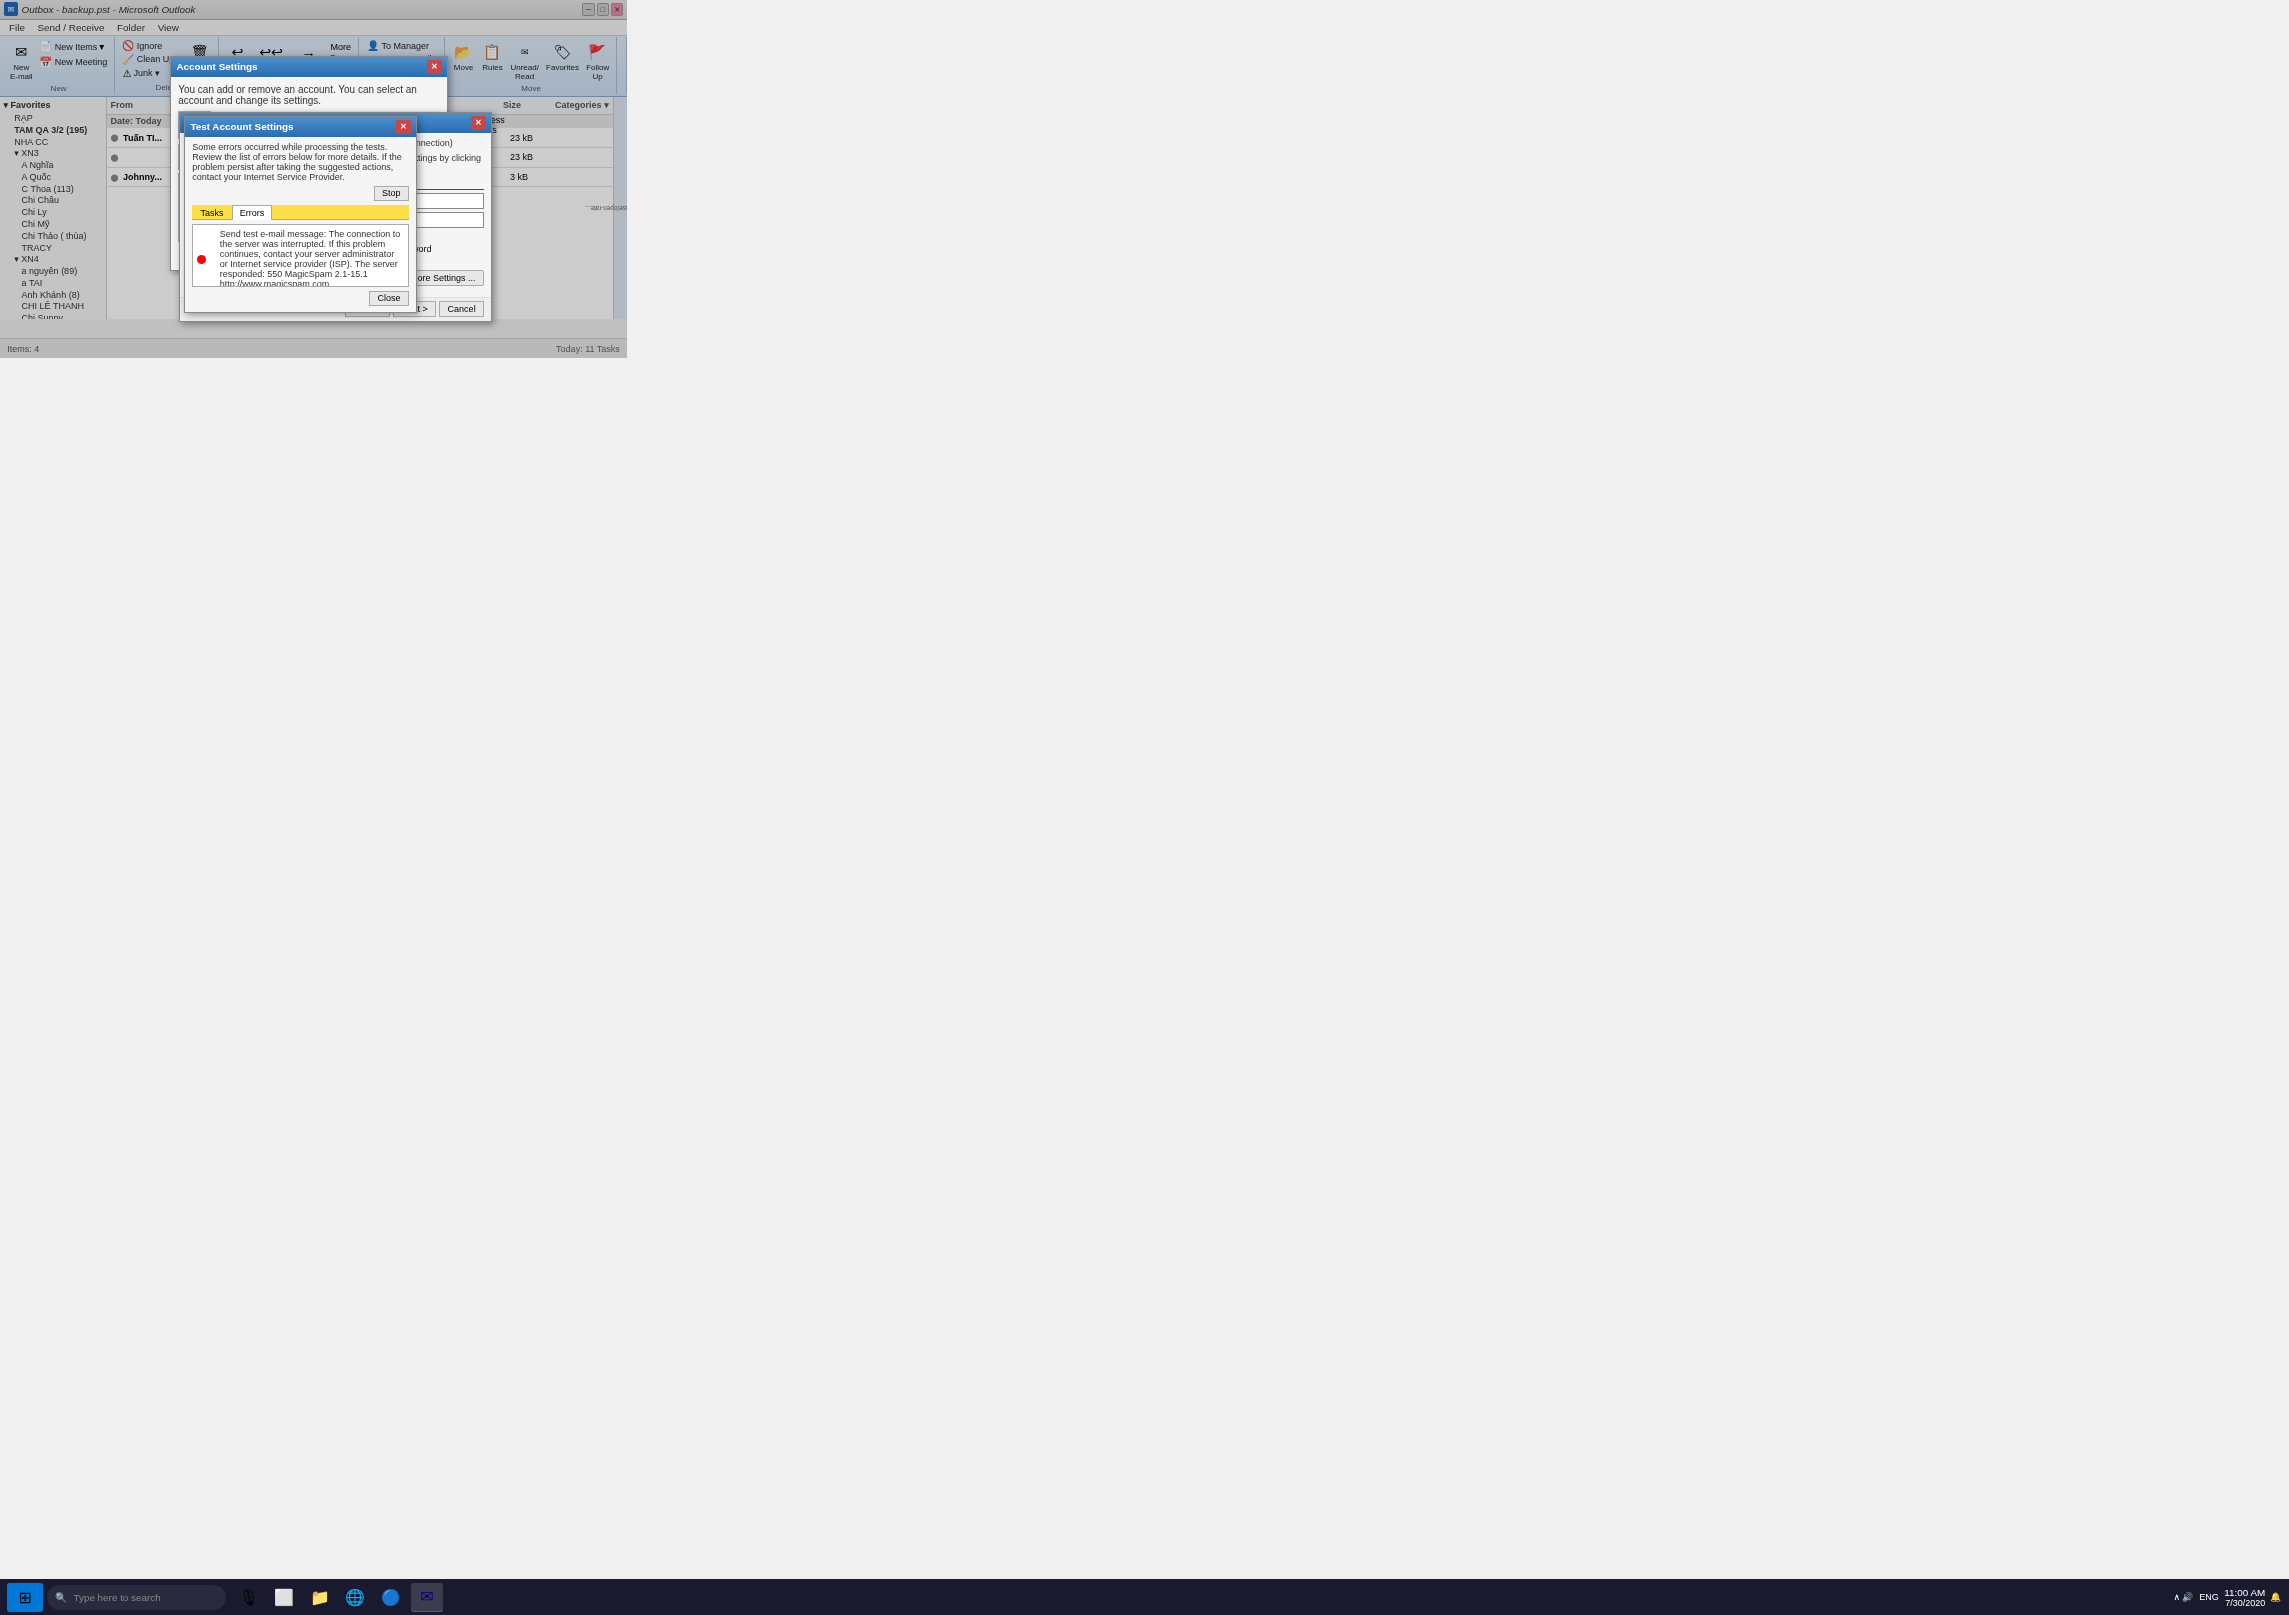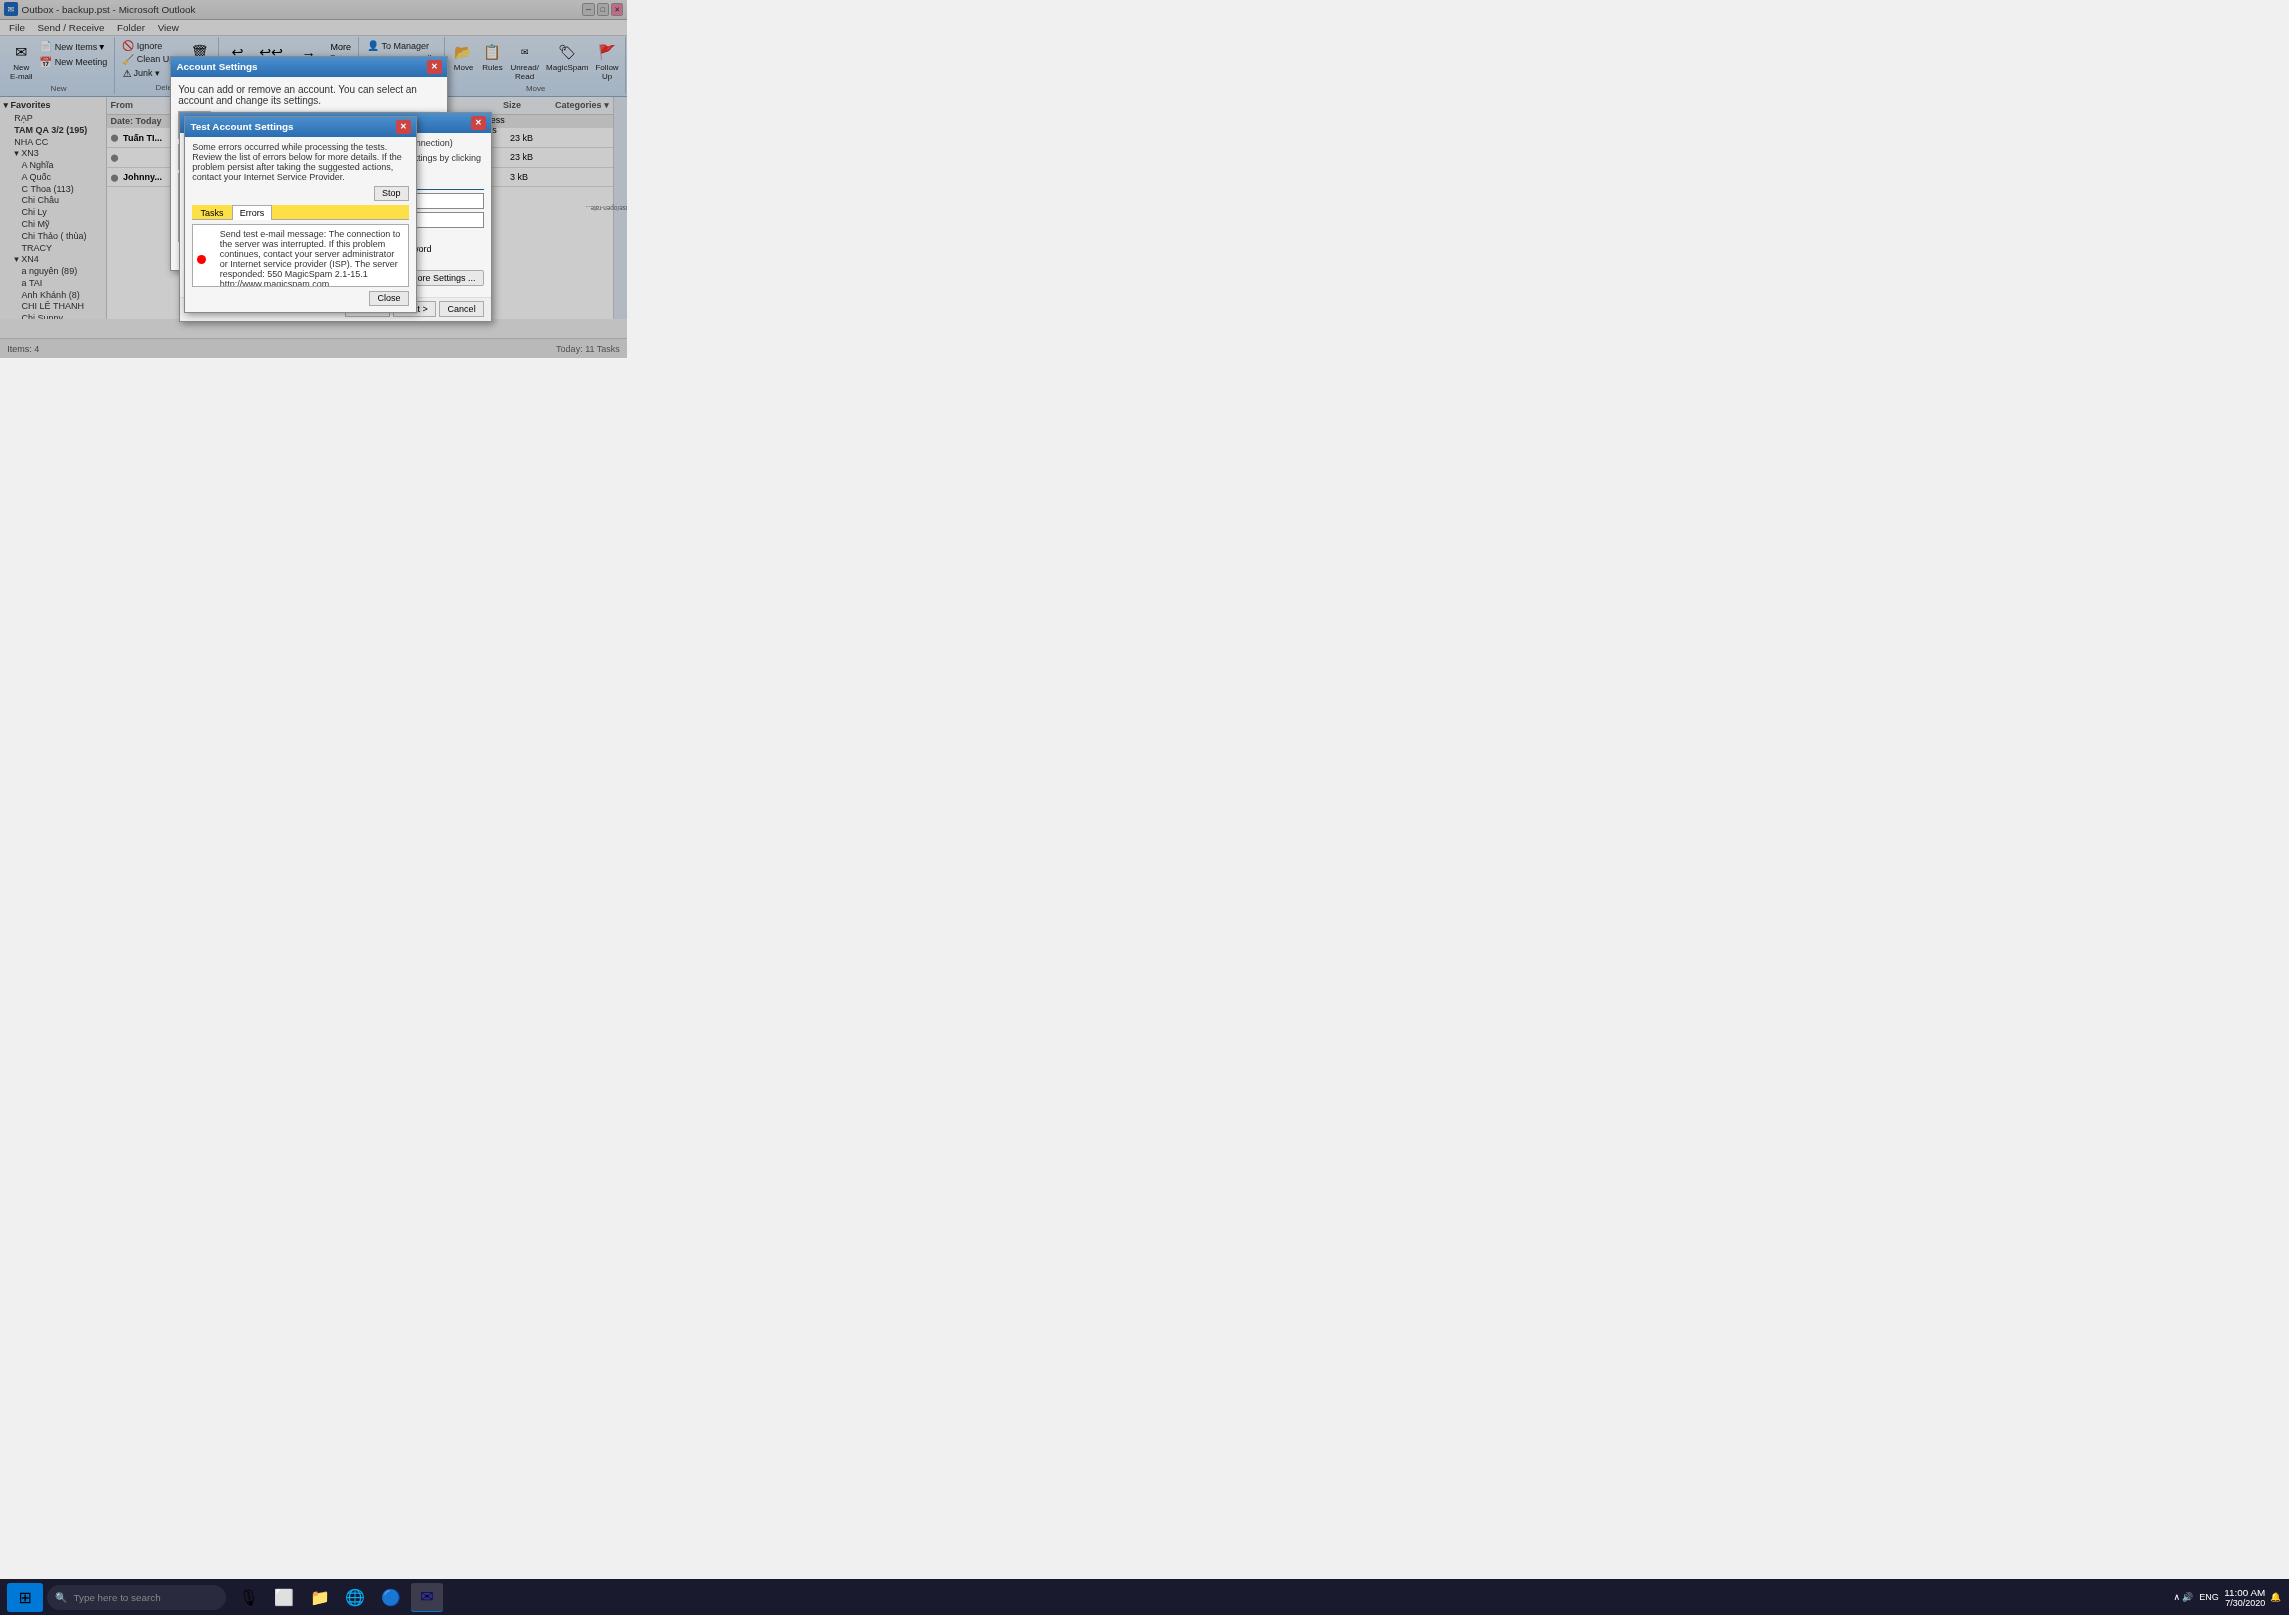--- a/index.html
+++ b/index.html
@@ -35,20 +35,21 @@
       border-radius: 1.8px;
       display: flex;
       align-items: center;
       justify-content: center;
       font-size: 8px;
       color: white;
     }
     .title-bar-title {
       font-size: 9.9px;
       color: #333;
+      font-style: italic;
     }
     .title-bar-controls {
       display: flex;
       gap: 1.8px;
     }
     .title-btn {
       width: 12.5px;
       height: 12.5px;
       background: #ccc;
       border: 0.9px solid #999;
@@ -669,21 +670,21 @@
         <div class="ribbon-btn">
           <div class="ribbon-btn-icon">📋</div>
           <div class="ribbon-btn-label">Rules</div>
         </div>
         <div class="ribbon-btn">
           <div class="ribbon-btn-icon" style="font-size:9px;">✉</div>
           <div class="ribbon-btn-label">Unread/<br>Read</div>
         </div>
         <div class="ribbon-btn">
           <div class="ribbon-btn-icon">🏷</div>
-          <div class="ribbon-btn-label">MagicSpam</div>
+          <div class="ribbon-btn-label">Favorites</div>
         </div>
         <div class="ribbon-btn">
           <div class="ribbon-btn-icon">🚩</div>
           <div class="ribbon-btn-label">Follow<br>Up</div>
         </div>
       </div>
       <div class="ribbon-group-label">Move</div>
     </div>
 
     <div class="ribbon-group">

